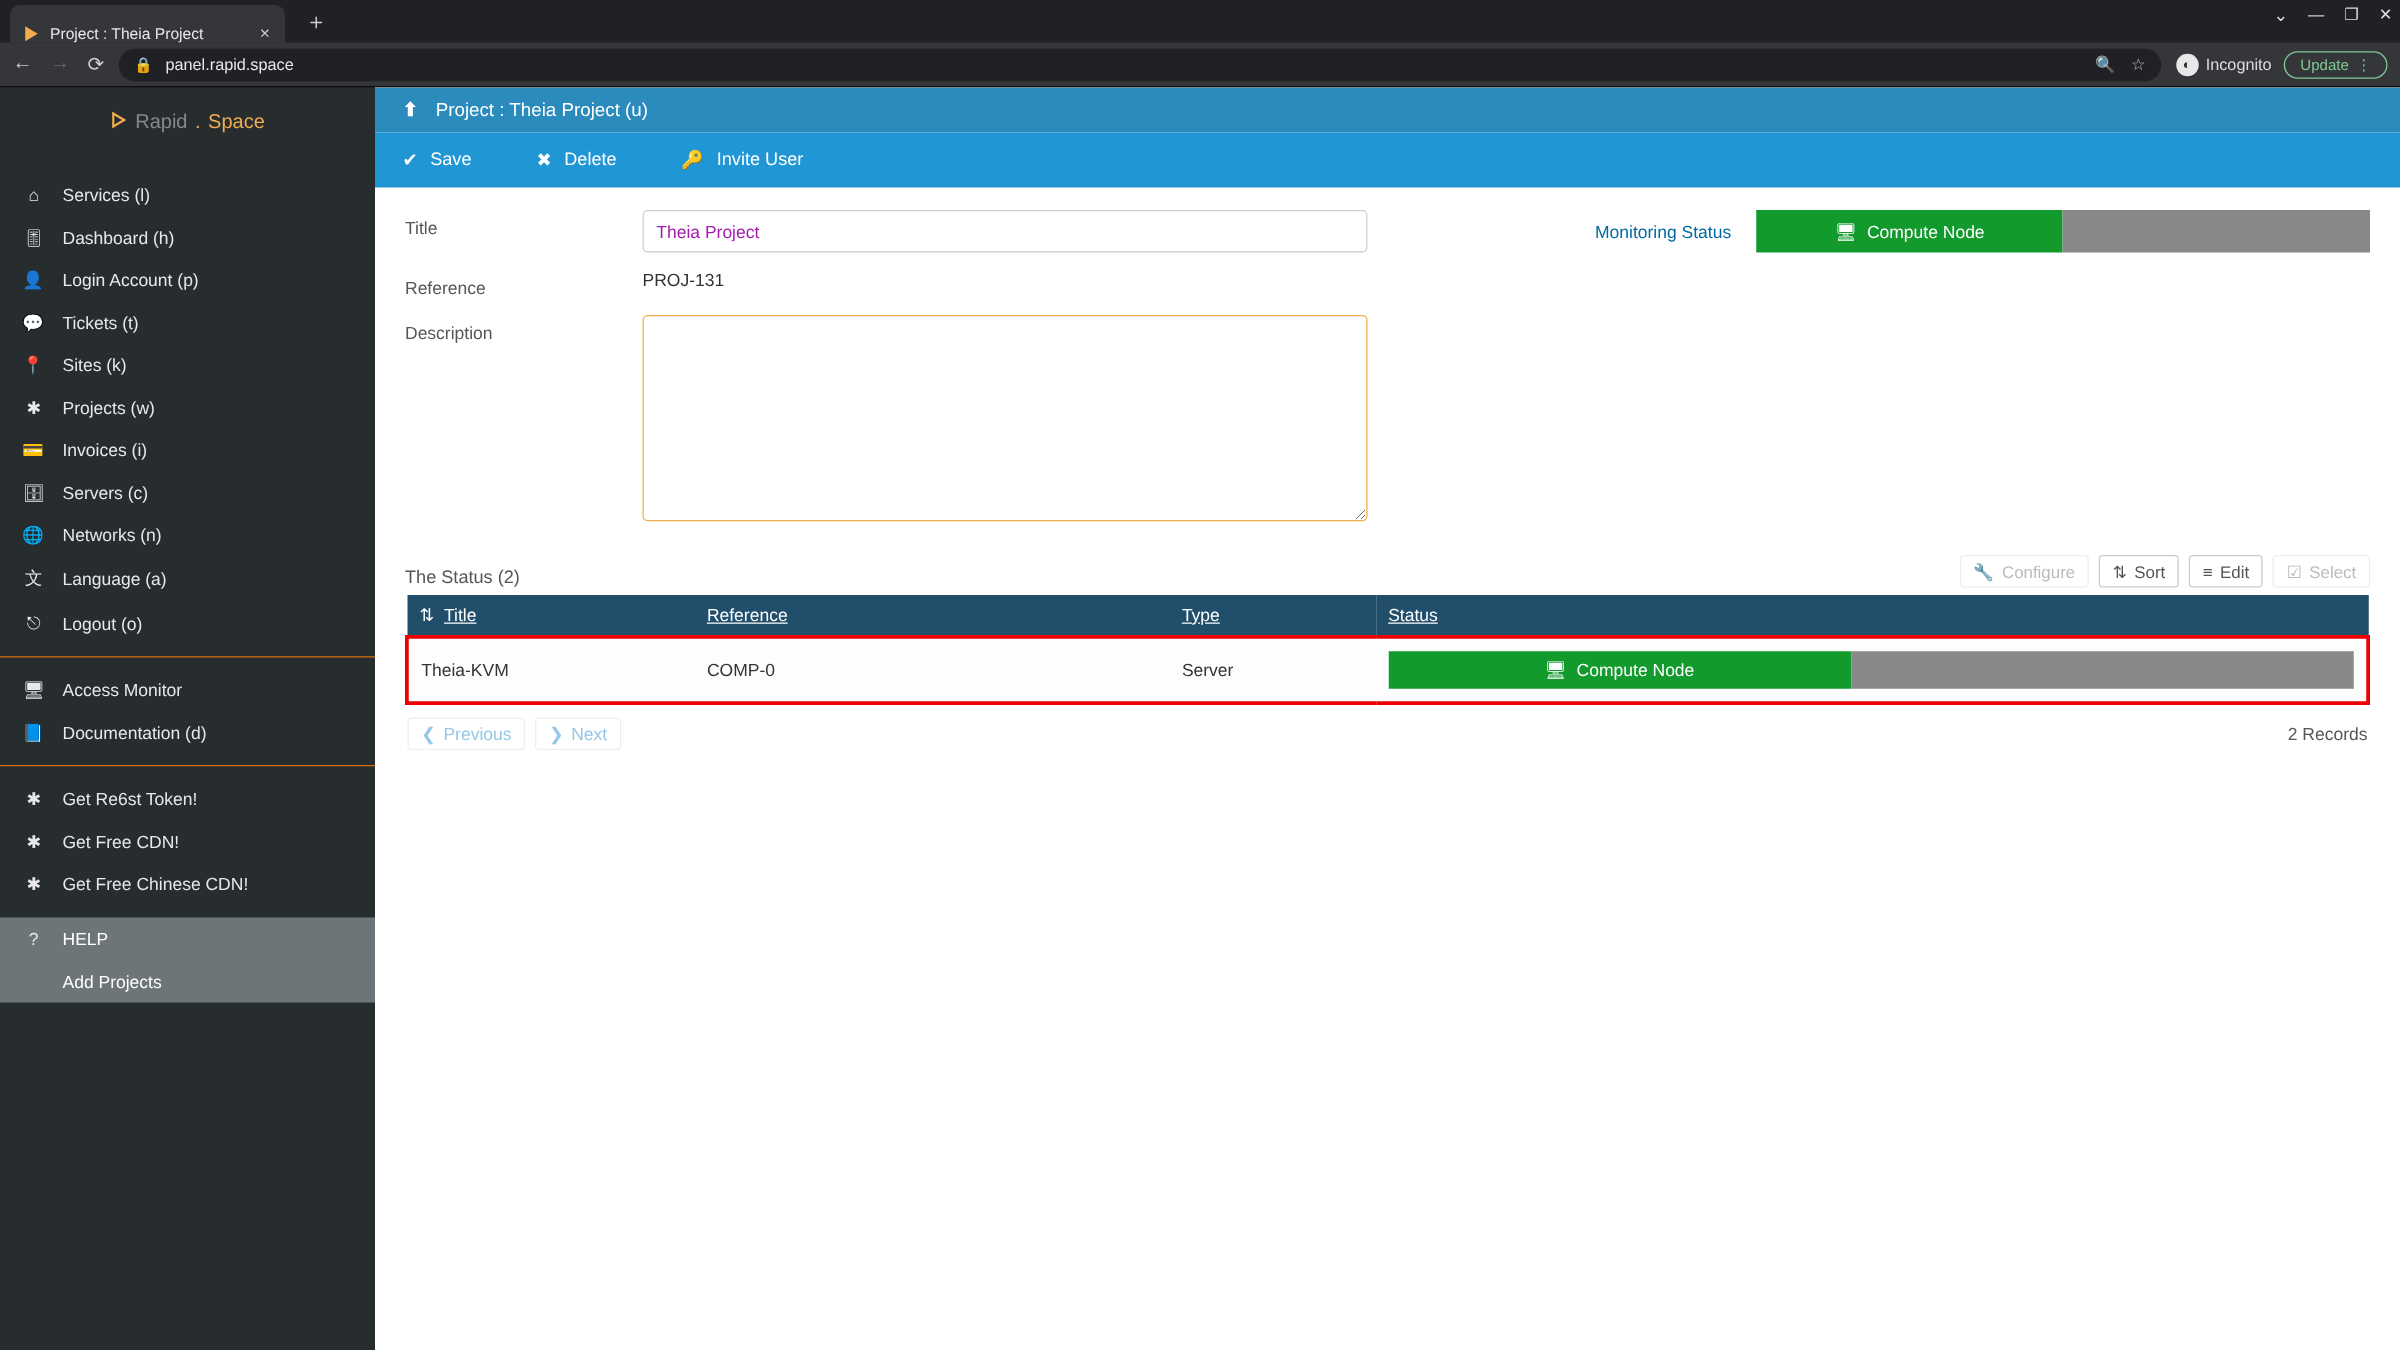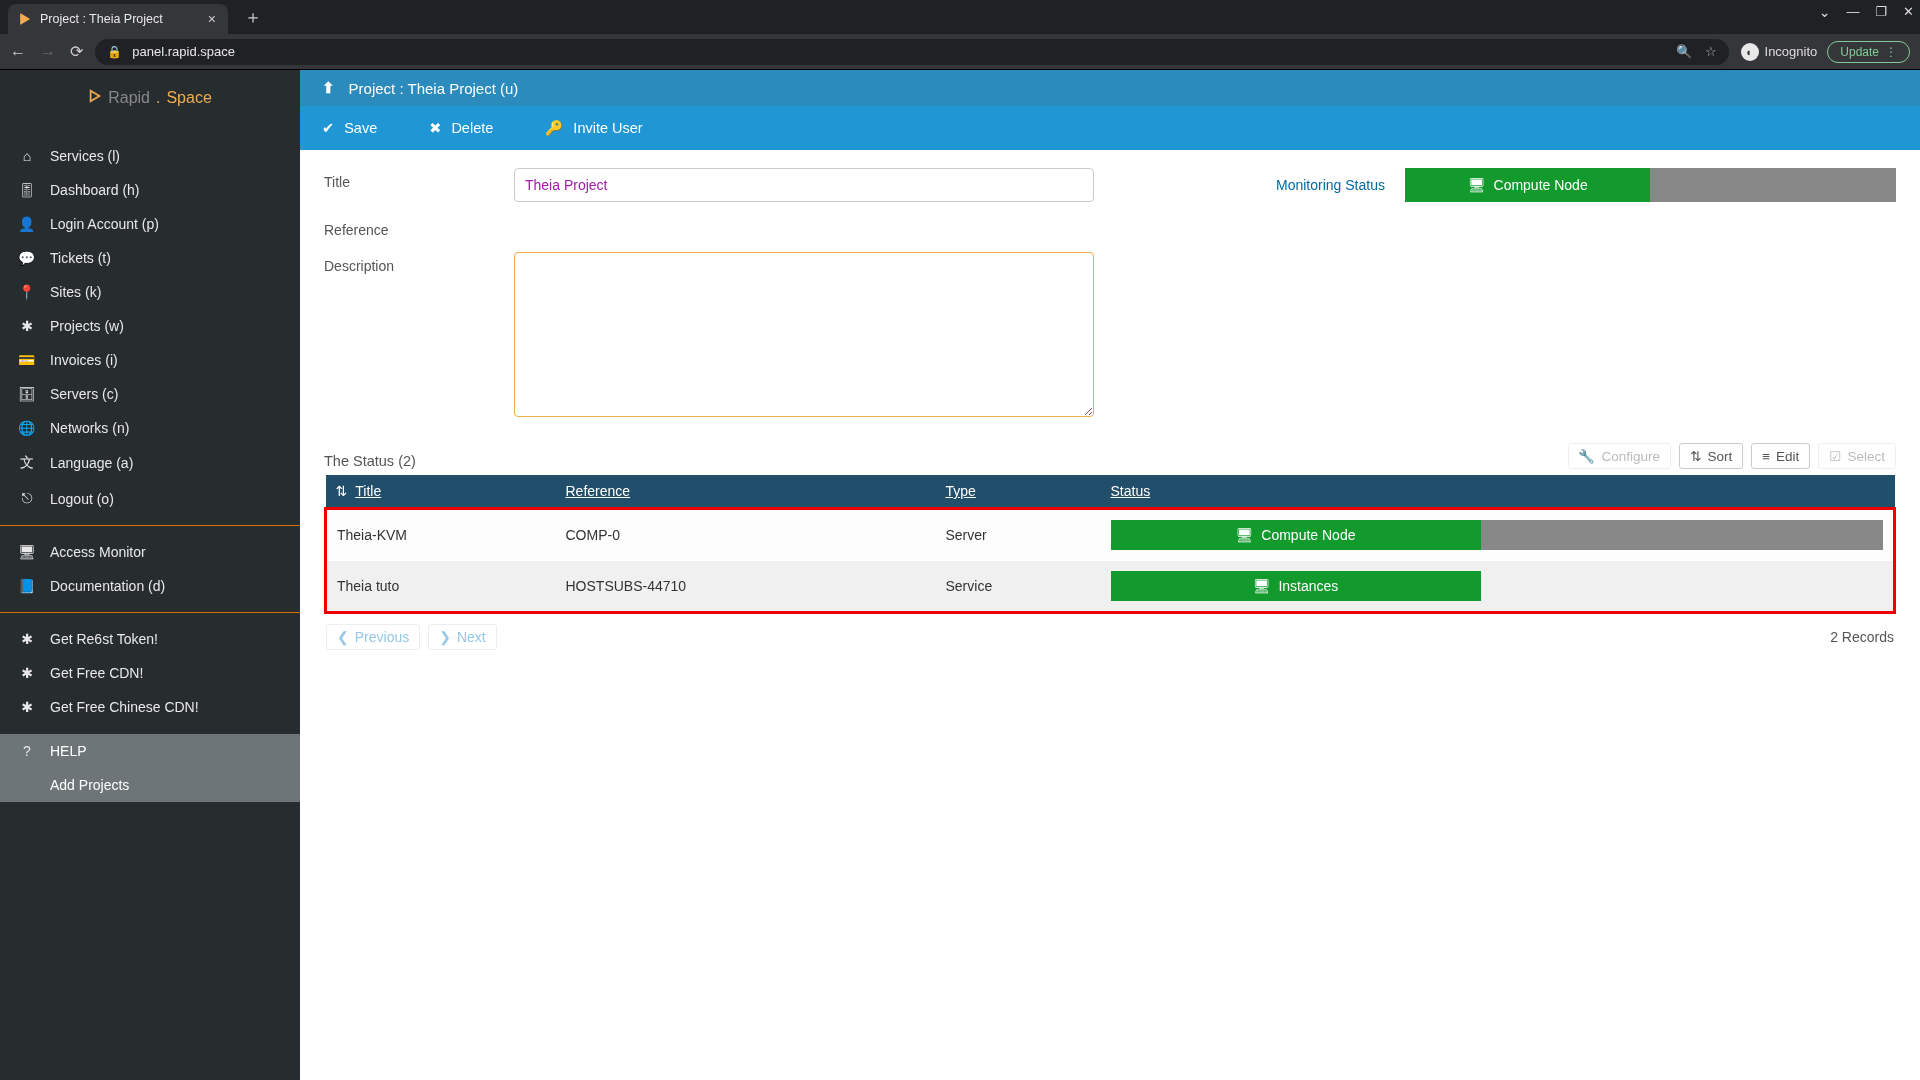--- a/index.html
+++ b/index.html
@@ -1,21 +1,21 @@
 <!DOCTYPE html>
 <html><head>
 <meta charset="utf-8">
 <style>
   * { box-sizing: border-box; margin: 0; padding: 0; }
   html, body { width: 1920px; height: 1080px; font-family: "Helvetica Neue", Arial, sans-serif; overflow: hidden; }
   body { background: #35363a; color: #fff; }
 
   
   .chrome-tabs { height: 34px; background: #202124; display: flex; align-items: center; padding: 0 8px; position: relative; }
-  .tab { display: flex; align-items: center; background: #35363a; height: 30px; border-radius: 8px 8px 0 0; padding: 0 12px 0 10px; gap: 8px; font-size: 12.5px; color: #e8e8e8; margin-top: 4px; min-width: 220px; }
+  .tab { display: flex; align-items: flex-end; background: #35363a; height: 30px; border-radius: 8px 8px 0 0; padding: 0 12px 0 10px; gap: 8px; font-size: 12.5px; color: #e8e8e8; margin-top: 4px; min-width: 220px; }
   .tab .favicon { width: 14px; height: 14px; display: inline-block; }
   .tab .close { font-size: 14px; color: #ccc; margin-left: auto; cursor: pointer; }
   .newtab { margin-left: 10px; color: #ccc; font-size: 18px; cursor: pointer; padding: 2px 6px; }
   .win-controls { position: absolute; right: 6px; top: 4px; display: flex; gap: 16px; color: #ddd; }
   .win-controls span { cursor: pointer; font-size: 13px; }
   .win-controls .dd { font-size: 14px;}
 
   .chrome-url { height: 36px; background: #35363a; display: flex; align-items: center; padding: 0 10px; gap: 12px; border-bottom: 1px solid #000; }
   .nav-arrows { display: flex; gap: 14px; color: #ccc; }
   .nav-arrows span { cursor: pointer; }
@@ -264,20 +264,23 @@
     </div>
 
     <div class="form-area">
       <div class="form-left">
         <div class="form-row">
           <label>Title</label>
           <div class="ctrl"><input type="text" value="Theia Project" style=""></div>
         </div>
         <div class="form-row">
           <label>Reference</label>
+          <div class="ctrl">
+              <div class="static">PROJ-131</div>
+            </div>
         </div>
         <div class="form-row">
           <label>Description</label>
           <div class="ctrl"><textarea style=""></textarea></div>
         </div>
       </div>
       <div class="form-right">
         <div class="mon-row">
           <span class="mon-label">Monitoring Status</span>
           <div class="mon-badge-wrap">
@@ -340,33 +343,20 @@
             <td>
               <div class="status-btn-cell">
                 <button class="green">
                   <span>🖥</span>
                   <span>Compute Node</span>
                 </button>
                 <div class="grey"></div>
               </div>
             </td>
           </tr>
-          <tr>
-            <td>Theia tuto</td>
-            <td>HOSTSUBS-44710</td>
-            <td>Service</td>
-            <td>
-              <div class="status-btn-cell">
-                <button class="green" style="width:370px;">
-                  <span>🖥</span>
-                  <span>Instances</span>
-                </button>
-              </div>
-            </td>
-          </tr>
         </tbody>
       </table>
 
       <div class="paging">
         <div style="display:flex; gap:8px;">
           <span class="pbtn">
             <span>❮</span>
             <span>Previous</span>
           </span>
           <span class="pbtn">

